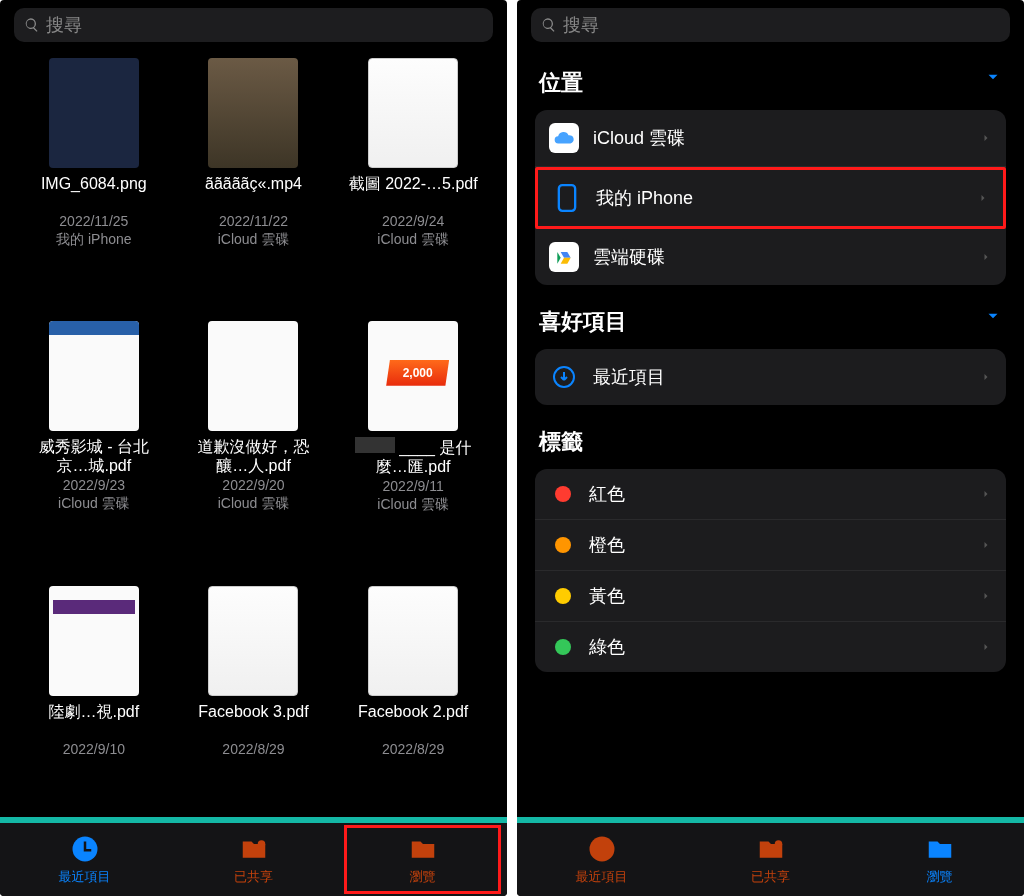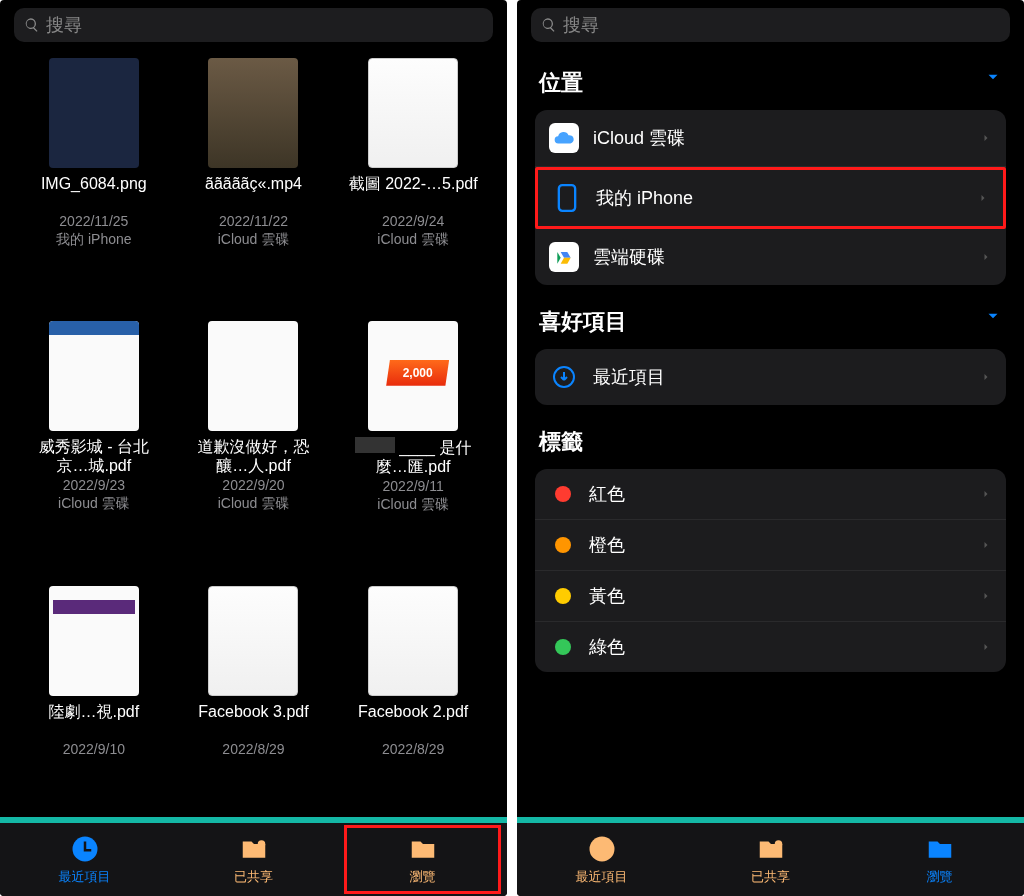--- a/index.html
+++ b/index.html
@@ -96,21 +96,21 @@
     display: flex;
     background: #141416;
     border-top: 6px solid #14b8a6;
   }
   .tab {
     flex: 1;
     display: flex;
     flex-direction: column;
     align-items: center;
     justify-content: center;
-    color: #fdba74;
+    color: #c2410c;
     font-size: 13px;
     gap: 4px;
     position: relative;
   }
   .tab.active { color: #0a84ff; }
   .tab svg { width: 30px; height: 30px; fill: currentColor; }
   .red-box {
     position: absolute;
     border: 3px solid #ff1a1a;
     pointer-events: none;

